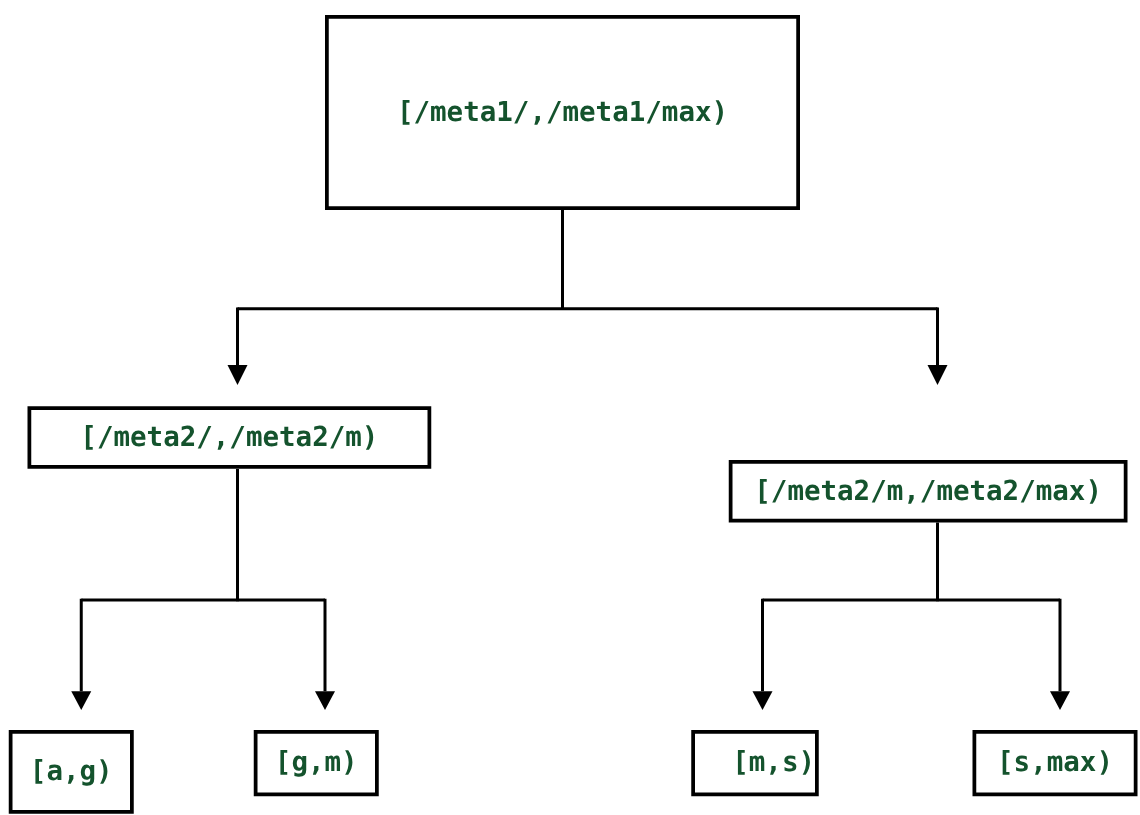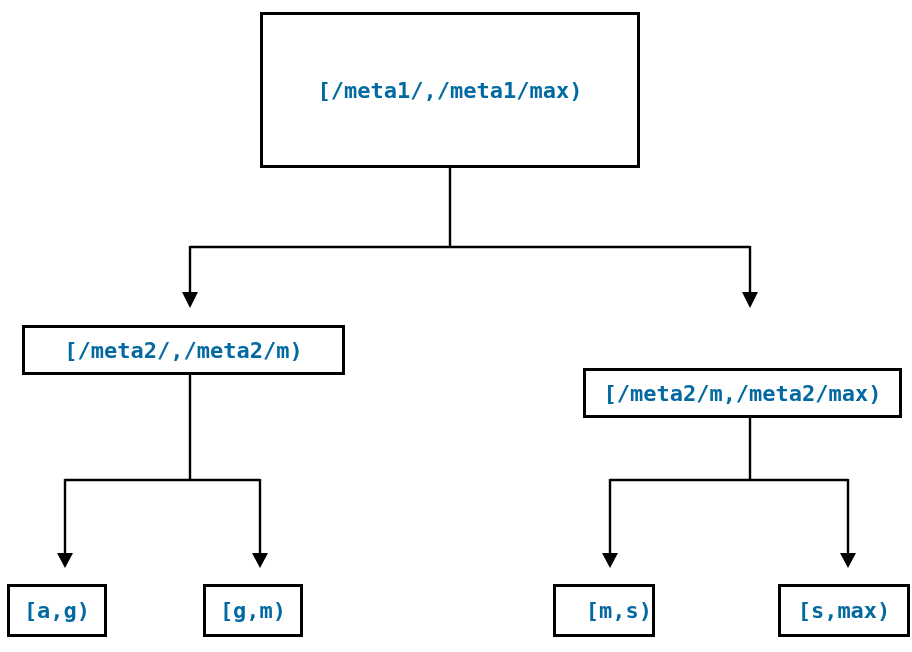--- a/index.html
+++ b/index.html
@@ -29,32 +29,32 @@
   }
   .edges polygon {
     fill: #000000;
     stroke: none;
   }
   .node {
     position: absolute;
     box-sizing: border-box;
     border: 3px solid #000000;
     background: #ffffff;
-    color: #0369a1;
+    color: #14532d;
     display: flex;
     align-items: center;
     justify-content: center;
     font-size: 22px;
     font-weight: bold;
     white-space: nowrap;
   }
   .n-root  { left: 260px; top: 12px;  width: 380px; height: 156px; }
   .n-left  { left: 22px;  top: 325px; width: 323px; height: 50px; }
   .n-right { left: 583px; top: 325px; width: 319px; height: 50px; margin-top: 43px; }
-  .n-ag    { left: 7px;   top: 584px; width: 100px; height: 53px; text-align: right; }
+  .n-ag    { left: 7px;   top: 584px; width: 100px; height: 67px; text-align: right; }
   .n-gm    { left: 203px; top: 584px; width: 100px; height: 53px; text-align: center; }
   .n-ms    { left: 553px; top: 584px; width: 102px; height: 53px; justify-content: flex-end; }
   .n-smax  { left: 778px; top: 584px; width: 132px; height: 53px; }
 </style>
 </head>
 <body>
 
 <div class="canvas">
 
   <svg class="edges" viewBox="0 0 912 652" aria-hidden="true">

